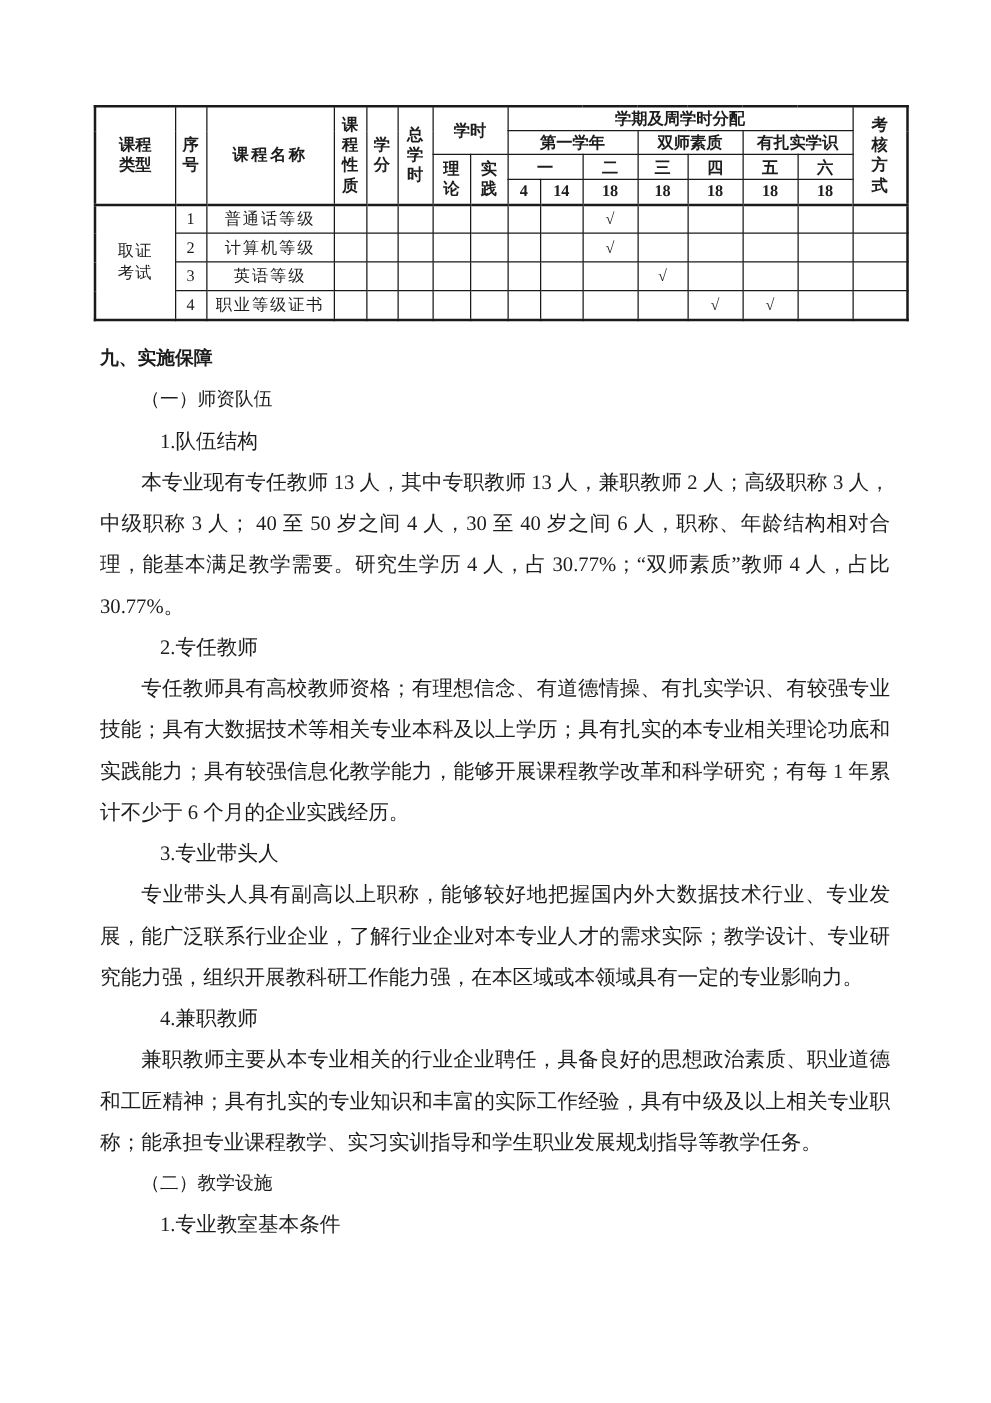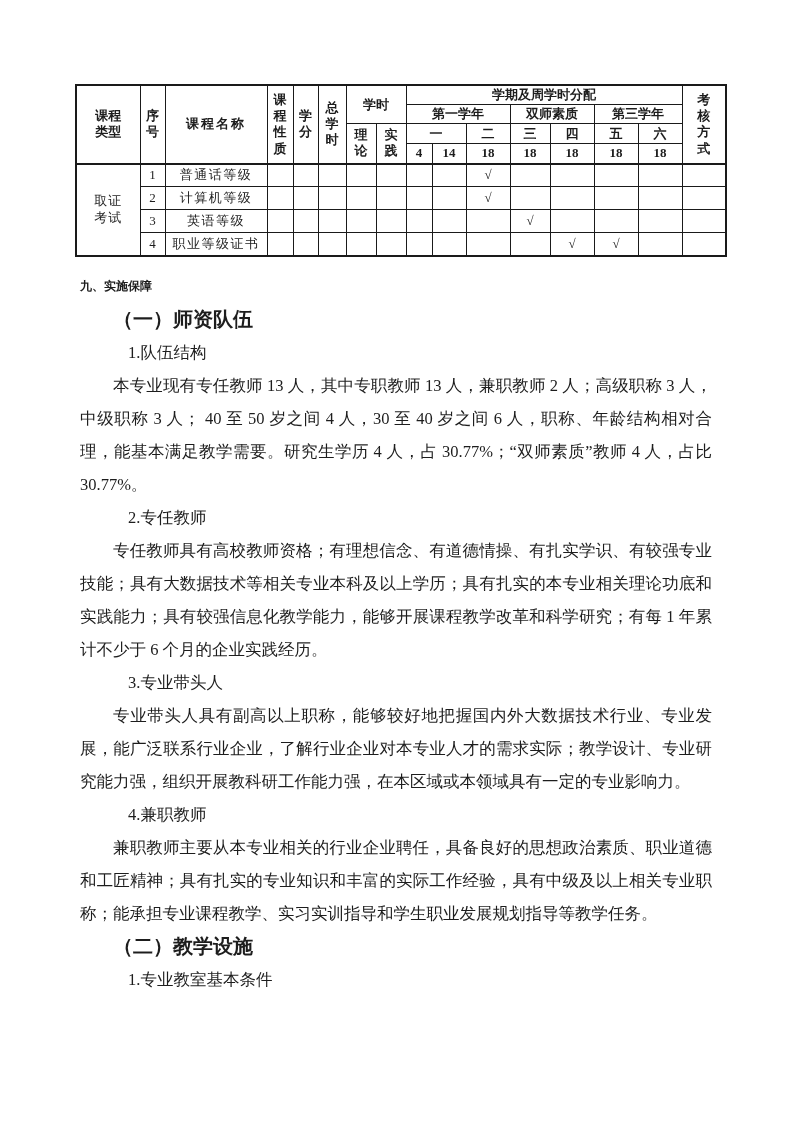--- a/index.html
+++ b/index.html
@@ -27,25 +27,25 @@
   tbody tr{height:23px;}
   td.group{font-weight:bold;letter-spacing:1px;}
   td.name{letter-spacing:1.5px;font-family:Liberation Serif, serif;}
   
   .doc{
     margin:13px 81px 0 80px;
     font-size:16.5px;line-height:33px;text-align:justify;
   }
   .chapter{
     font-family:"Liberation Sans","DejaVu Sans",sans-serif;
-    font-weight:bold;font-size:12px;
+    font-weight:bold;font-size:15px;
   }
   .sec{
     font-family:"Liberation Sans","DejaVu Sans",sans-serif;
-    font-weight:bold;font-size:20px;margin-left:33px;
+    font-weight:normal;font-size:15px;margin-left:33px;
   }
   .sub{margin-left:48px;}
   p.para{margin:0;text-indent:2em;}
 </style>
 </head>
 <body>
 
 <div class="page">
 
   <table class="course">
@@ -86,21 +86,21 @@
         <th colspan="2" rowspan="2">学时</th>
         <th colspan="7">学期及周学时分配</th>
         <th rowspan="4" class="v hb">考
 核
 方
 式</th>
       </tr>
       <tr class="hr2">
         <th colspan="3">第一学年</th>
         <th colspan="2">双师素质</th>
-        <th colspan="2">第三学年</th>
+        <th colspan="2">有扎实学识</th>
       </tr>
       <tr class="hr3">
         <th rowspan="2" class="v hb">理
 论</th>
         <th rowspan="2" class="v hb">实
 践</th>
         <th colspan="2">一</th>
         <th>二</th>
         <th>三</th>
         <th>四</th>

